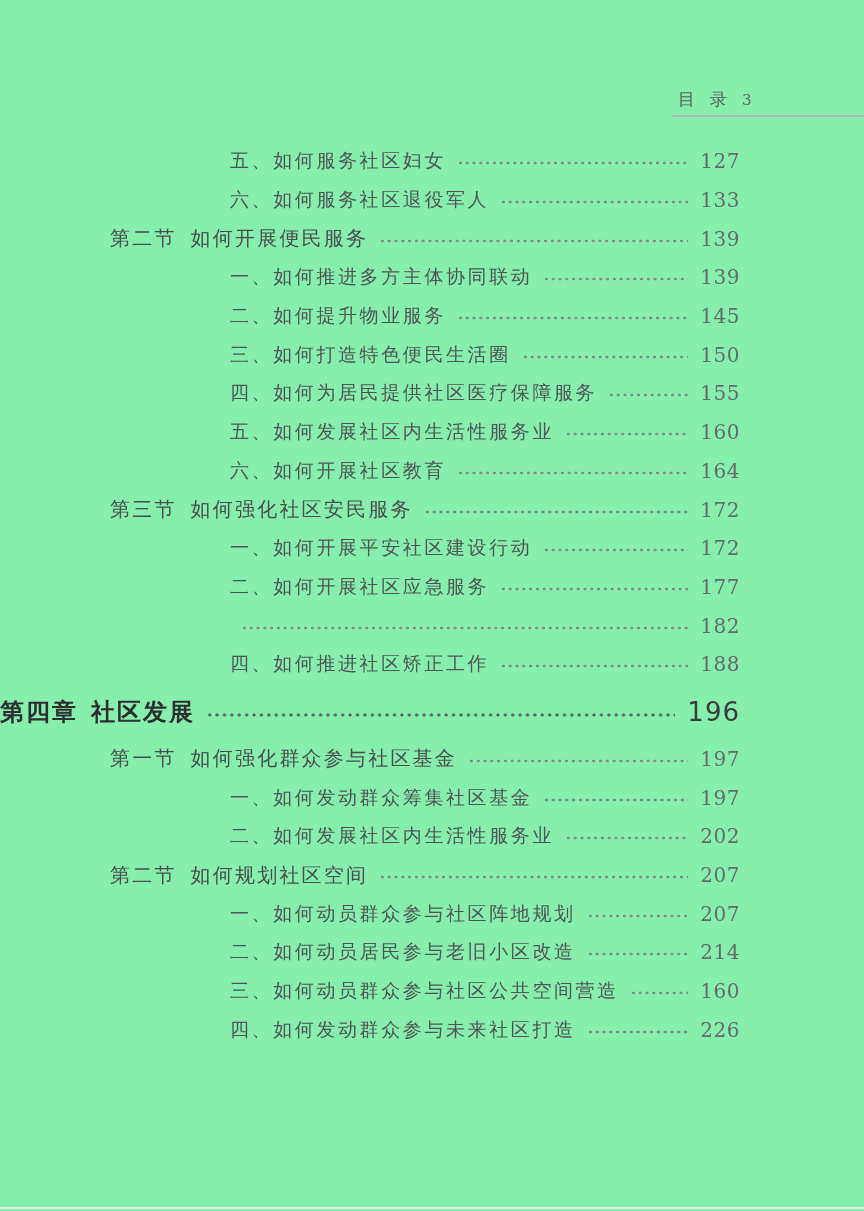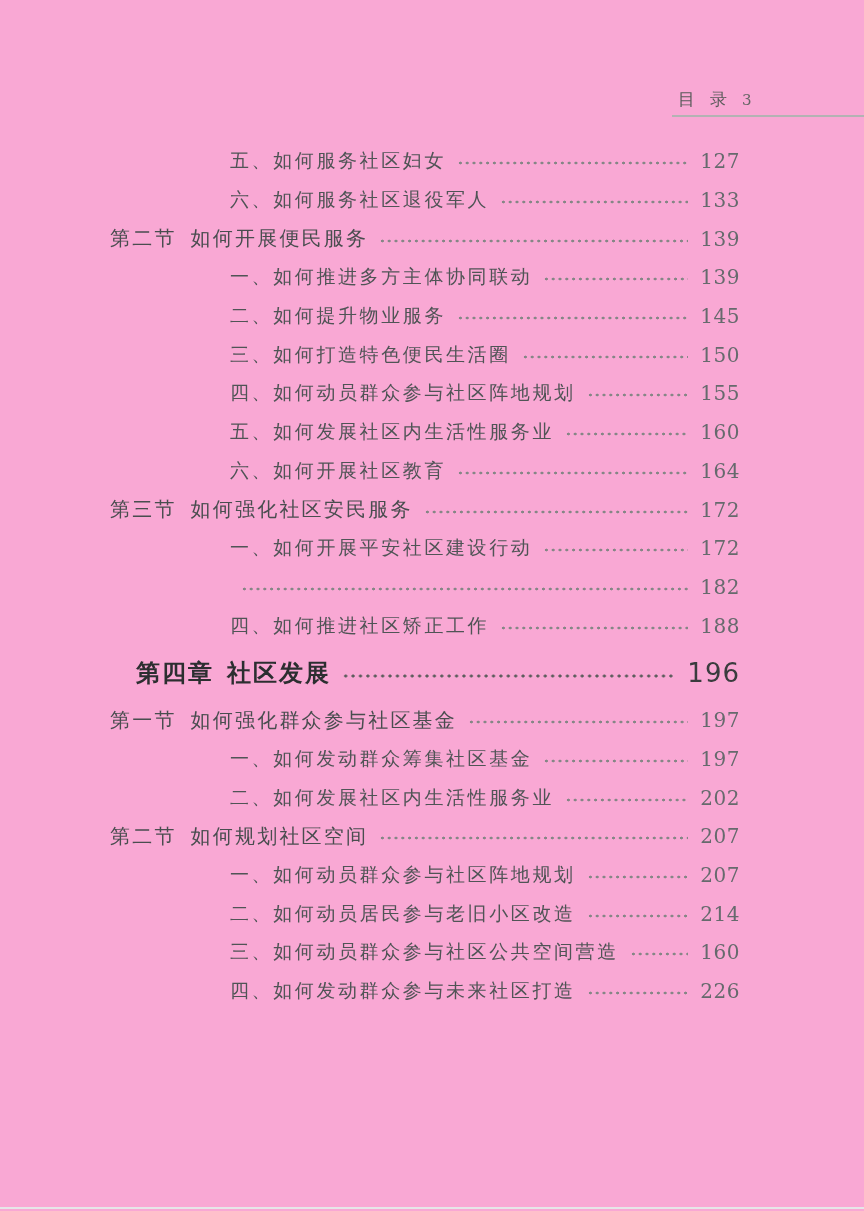--- a/index.html
+++ b/index.html
@@ -1,19 +1,19 @@
 <!DOCTYPE html>
 <html><head>
 <meta charset="utf-8">
 <style>
   html,body{margin:0;padding:0;background:#ffffff;}
   #page{
     position:relative;
     width:864px;height:1211px;
-    background:#f9a8d4;
+    background:#86efac;
     overflow:hidden;
     font-family:"DejaVu Serif","Liberation Serif",serif;
     text-decoration:underline;
   }
   
   #running-header{
     position:absolute;
     left:672px;right:0;top:88px;
     padding:0 0 4px 6px;
     border-bottom:2px solid #b3b3b3;
@@ -70,21 +70,20 @@
   
   .level-section{
     padding-left:110px;
     font-size:20px;
     letter-spacing:2.2px;
     color:#494d4f;
   }
   .level-section .title{margin-left:14px;}
   
   .level-chapter{
-    padding-left:136px;
     height:46px;
     margin-top:5px;
     margin-bottom:5px;
     font-family:"DejaVu Sans","Liberation Sans",sans-serif;
     font-weight:600;
     font-size:24px;
     letter-spacing:2px;
     color:#2c2e30;
   }
   .level-chapter .title{margin-left:13px;}
@@ -147,21 +146,21 @@
       <span class="leader"></span>
       <span class="pageno">145</span>
     </div>
       <div class="row level-item">
       <span class="label">三、如何打造特色便民生活圈</span>
 
       <span class="leader"></span>
       <span class="pageno">150</span>
     </div>
       <div class="row level-item">
-      <span class="label">四、如何动员群众参与社区阵地规划</span>
+      <span class="label">四、如何为居民提供社区医疗保障服务</span>
 
       <span class="leader"></span>
       <span class="pageno">155</span>
     </div>
       <div class="row level-item">
       <span class="label">五、如何发展社区内生活性服务业</span>
 
       <span class="leader"></span>
       <span class="pageno">160</span>
     </div>
@@ -175,20 +174,26 @@
       <span class="label">第三节</span>
       <span class="title">如何强化社区安民服务</span>
       <span class="leader"></span>
       <span class="pageno">172</span>
     </div>
       <div class="row level-item">
       <span class="label">一、如何开展平安社区建设行动</span>
 
       <span class="leader"></span>
       <span class="pageno">172</span>
+    </div>
+      <div class="row level-item">
+      <span class="label">二、如何开展社区应急服务</span>
+
+      <span class="leader"></span>
+      <span class="pageno">177</span>
     </div>
       <div class="row level-item">
 
       <span class="leader"></span>
       <span class="pageno">182</span>
     </div>
       <div class="row level-item">
       <span class="label">四、如何推进社区矫正工作</span>
 
       <span class="leader"></span>

